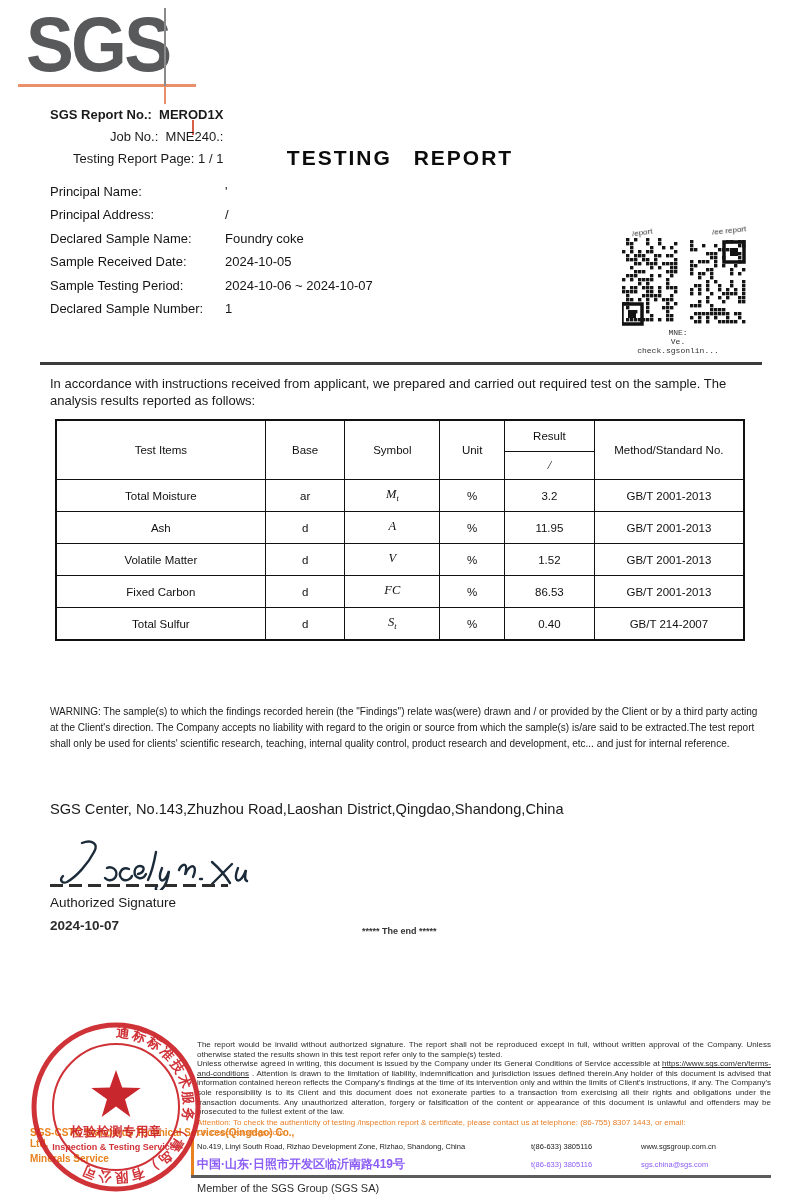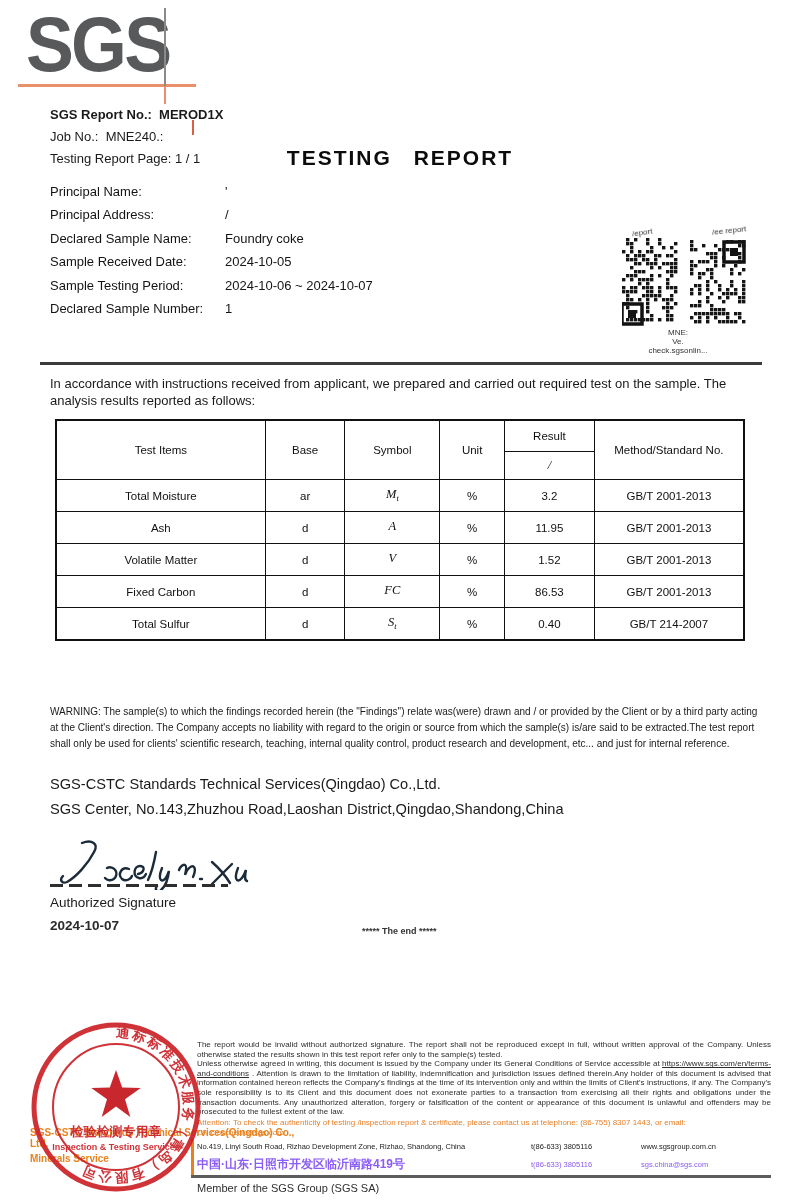--- a/index.html
+++ b/index.html
@@ -8,39 +8,39 @@
 
   
   .logo{position:absolute;left:26px;top:0px;font-size:78px;font-weight:700;
         color:#58595b;letter-spacing:-3px;transform:scaleX(.92);transform-origin:left;
         line-height:88px;}
   .logo-underline{position:absolute;left:18px;top:84px;width:178px;height:3px;background:#e9906a;}
   .crop-v-gray{position:absolute;left:164px;top:8px;width:2px;height:78px;background:#8a8a8a;}
   .crop-v-orange{position:absolute;left:164px;top:86px;width:2px;height:18px;background:#e9906a;}
   .crop-tick{position:absolute;left:192px;top:120px;width:2px;height:15px;background:#d95f49;}
 
-  .meta{position:absolute;left:50px;top:104px;font-size:13px;line-height:22px;}
+  .meta{position:absolute;left:50px;top:104px;font-size:13px;line-height:22px;text-align:right;}
   .meta .b{font-weight:700;}
   .meta .blurred{filter:blur(.7px);}
   .report-title{position:absolute;left:0;top:146px;width:800px;text-align:center;
         font-size:21px;font-weight:700;letter-spacing:2px;word-spacing:14px;color:#0c0c0c;}
 
   
   .fields{position:absolute;left:50px;top:184px;font-size:13px;}
   .frow{height:23.4px;display:flex;}
   .frow .lab{width:175px;color:#141414;}
   .frow .val{color:#141414;}
 
   
   .qr-wrap{position:absolute;left:618px;top:226px;width:132px;height:136px;font-size:8px;color:#333;}
   .qr-cap-l{position:absolute;left:14px;top:2px;transform:rotate(-8deg);filter:blur(.3px);}
   .qr-cap-r{position:absolute;right:4px;top:0px;transform:rotate(-6deg);filter:blur(.3px);}
   .qr-a{position:absolute;left:4px;top:12px;}
   .qr-b{position:absolute;left:72px;top:14px;}
-  .qr-sub{position:absolute;left:0px;top:102px;width:120px;text-align:center;line-height:9px;filter:blur(.3px);}
+  .qr-sub{position:absolute;left:0px;top:102px;width:120px;text-align:center;line-height:9px;filter:blur(.3px);font-family:Liberation Mono, monospace;}
 
   
   .top-divider{position:absolute;left:40px;top:362px;width:722px;height:3px;background:#3c3c3c;}
   .intro{position:absolute;left:50px;top:375px;width:706px;font-size:13px;line-height:17px;}
 
   
   table.report{position:absolute;left:55px;top:419px;width:690px;border-collapse:collapse;
         font-size:11.5px;text-align:center;color:#101010;border:2.5px solid #111;}
   table.report td,table.report th{border:1.5px solid #111;font-weight:400;padding:0;}
   table.report th{font-weight:400;}
@@ -463,21 +463,20 @@
       <td>d</td>
       <td><span class="sym">S</span><span class="sym-sub">t</span></td>
       <td>%</td>
       <td>0.40</td>
       <td>GB/T 214-2007</td>
     </tr>
   </tbody>
     </table>
 
   <div class="warning">WARNING: The sample(s) to which the findings recorded herein (the "Findings") relate was(were) drawn and / or provided by the Client or by a third party acting at the Client's direction. The Company accepts no liability with regard to the origin or source from which the sample(s) is/are said to be extracted.The test report shall only be used for clients' scientific research, teaching, internal quality control, product research and development, etc... and just for internal reference.</div>
-  <div class="company1">SGS-CSTC Standards Technical Services(Qingdao)  Co.,Ltd.</div>
   <div class="company2">SGS Center, No.143,Zhuzhou Road,Laoshan District,Qingdao,Shandong,China</div>
 
   <svg class="sig" width="200" height="52" viewBox="0 0 200 52">
     <g fill="none" stroke="#1c2b3a" stroke-width="2.4" stroke-linecap="round">
       <path d="M30,5 C40,1 47,6 42,14 C36,26 24,39 15,44 C10,46 7,42 11,38"></path>
       <path d="M55,30 a6.5,6.5 0 1 1 -2,10"></path>
       <path d="M77,31 c-7,-3 -12,5 -7,10 c4,3 9,0 10,-3"></path>
       <path d="M86,36 c6,-1 8,-8 2,-8 c-6,0 -8,10 -1,12 c4,1 6,-2 7,-4"></path>
       <path d="M104,14 c-2,11 -5,22 -8,28"></path>
       <path d="M110,30 c-2,5 -3,10 -1,12 c3,2 6,-3 8,-9 c-1,8 -3,15 -8,19 c-3,3 -7,0 -4,-4"></path>

